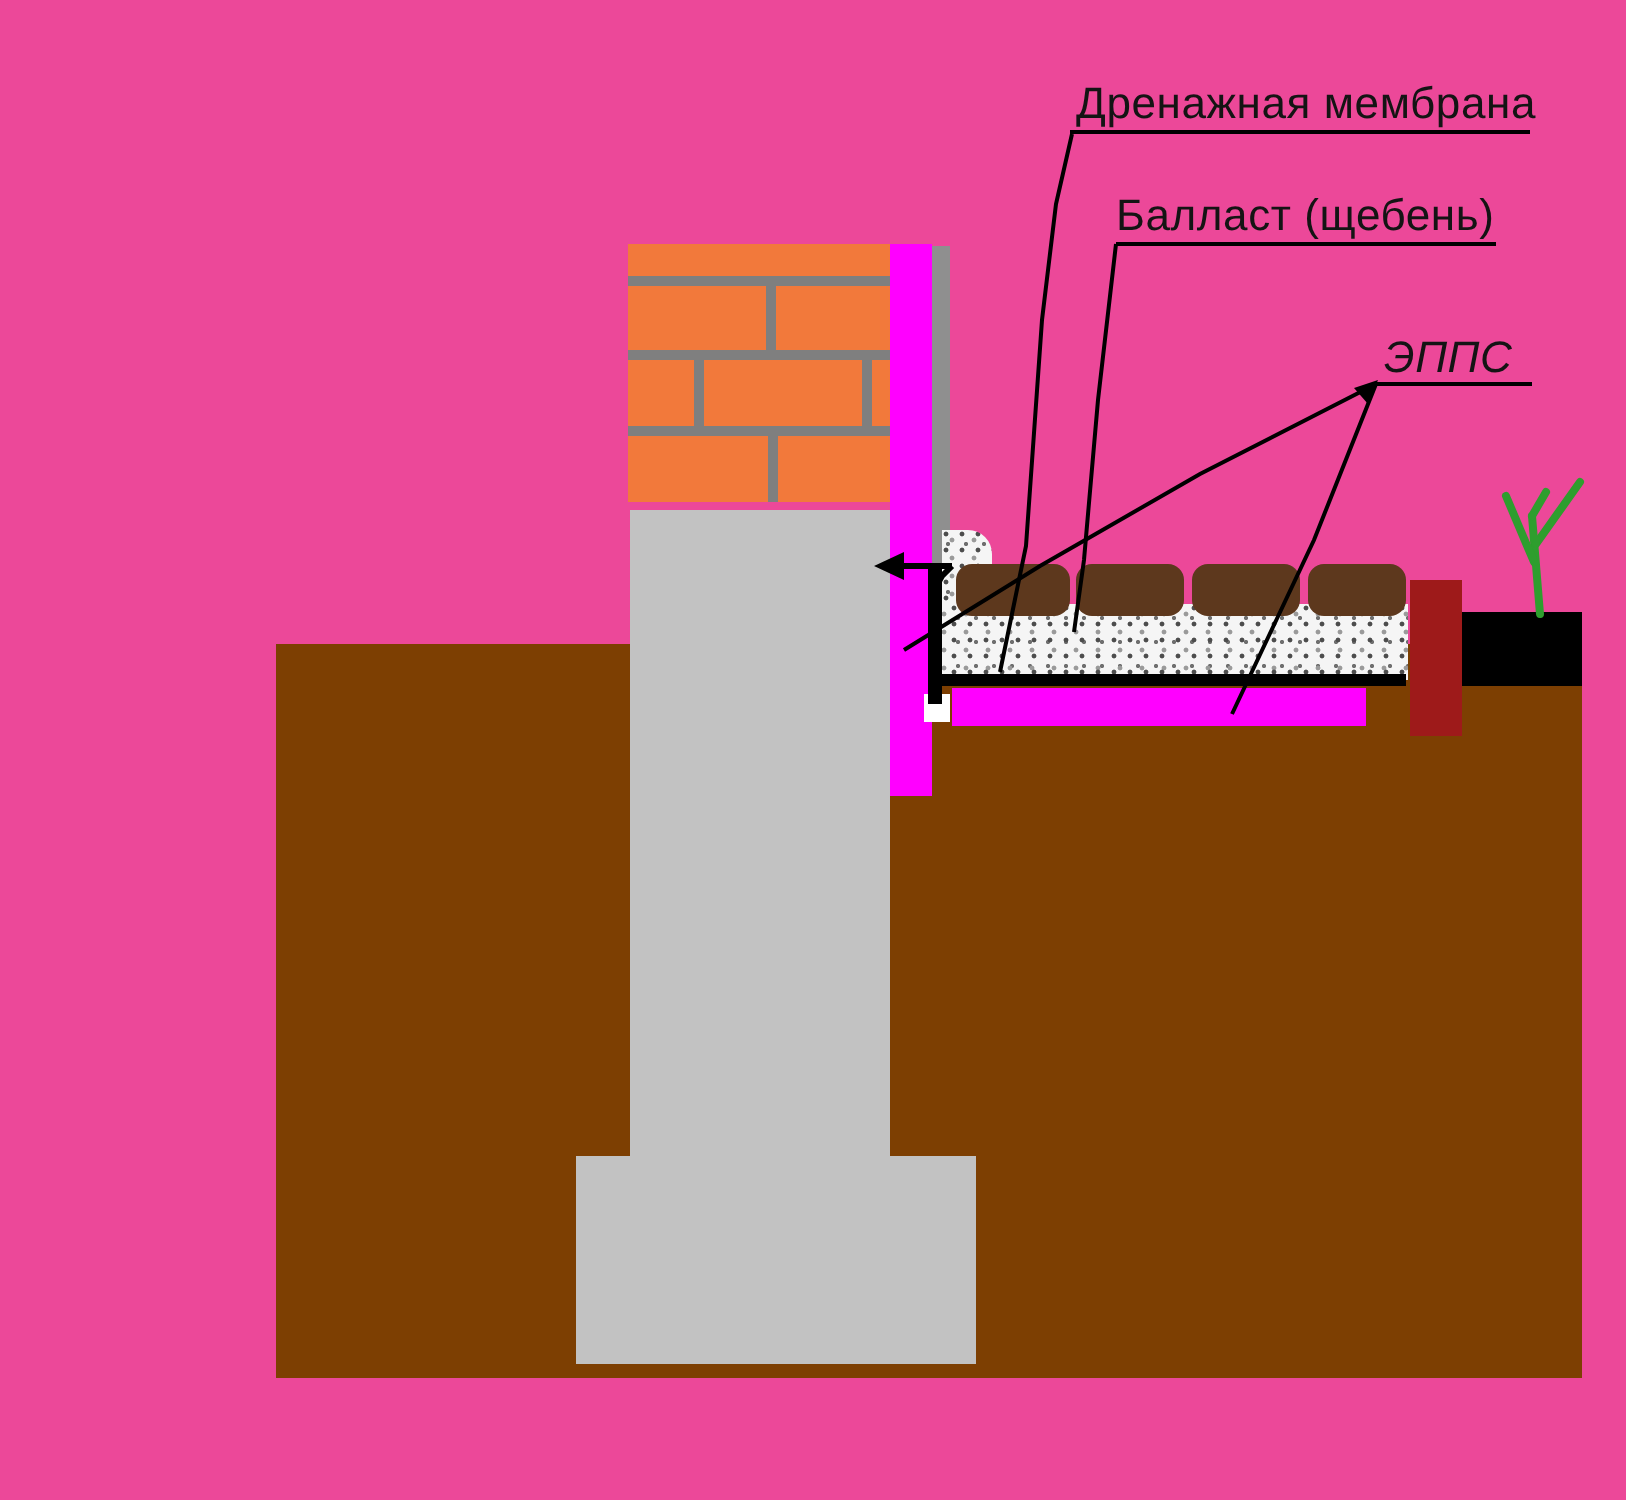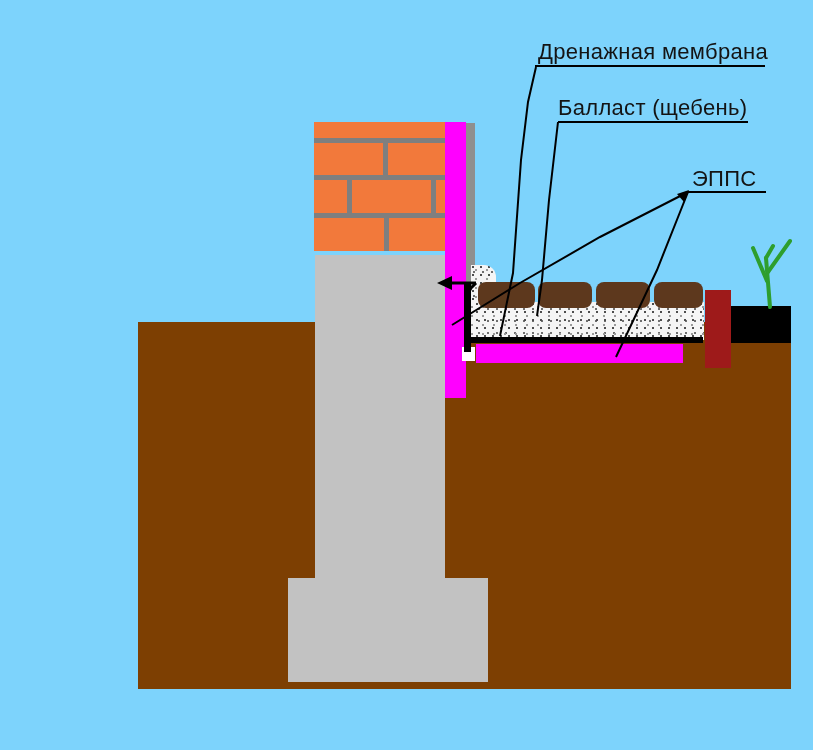--- a/index.html
+++ b/index.html
@@ -1,17 +1,17 @@
 <!DOCTYPE html>
 <html><head>
 <meta charset="utf-8">
 <style>
   html,body{margin:0;padding:0;background:#ffffff;}
   #stage{
-    position:relative;width:813px;height:750px;background:#7dd3fc;overflow:hidden;
+    position:relative;width:813px;height:750px;background:#ec4899;overflow:hidden;
     font-family:"Liberation Sans", sans-serif;
   }
   #stage *{position:absolute;box-sizing:border-box;}
 
   
   .soil{left:138px;top:322px;width:653px;height:367px;background:#7D3F02;}
   .footing{left:288px;top:578px;width:200px;height:104px;background:#C2C2C2;}
   .found-wall{left:315px;top:255px;width:130px;height:323px;background:#C2C2C2;}
   .brick-wall{left:314px;top:122px;width:131px;height:129px;background:#F2793B;}
   .mortar{background:#7F7F7F;}
@@ -48,21 +48,21 @@
   .membrane-v{left:464px;top:284px;width:7px;height:68px;background:#000000;}
   .membrane-h{left:464px;top:337px;width:239px;height:6px;background:#000000;}
   .curb{left:705px;top:290px;width:26px;height:78px;background:#9E1A1A;}
   .topsoil{left:731px;top:306px;width:60px;height:37px;background:#000000;}
 
   .overlay{left:0;top:0;width:813px;height:750px;pointer-events:none;}
 
   .lbl{color:#141414;font-size:22px;line-height:24px;white-space:nowrap;letter-spacing:.3px;}
   .lbl.drainage{left:538px;top:40px;}
   .lbl.ballast{left:558px;top:96px;}
-  .lbl.epps{left:692px;top:167px;}
+  .lbl.epps{left:692px;top:167px;font-style:italic;}
 </style>
 </head>
 <body>
 
 <div id="stage">
 
   <div class="soil"></div>
   <div class="footing"></div>
   <div class="found-wall"></div>
 

